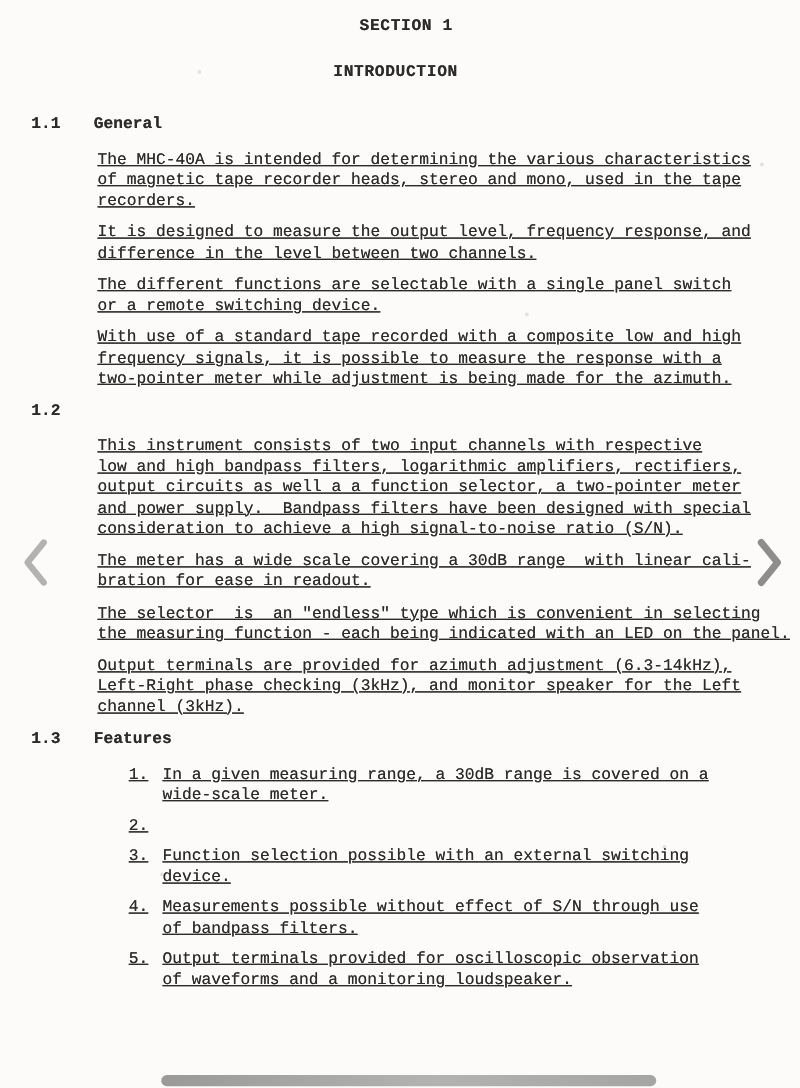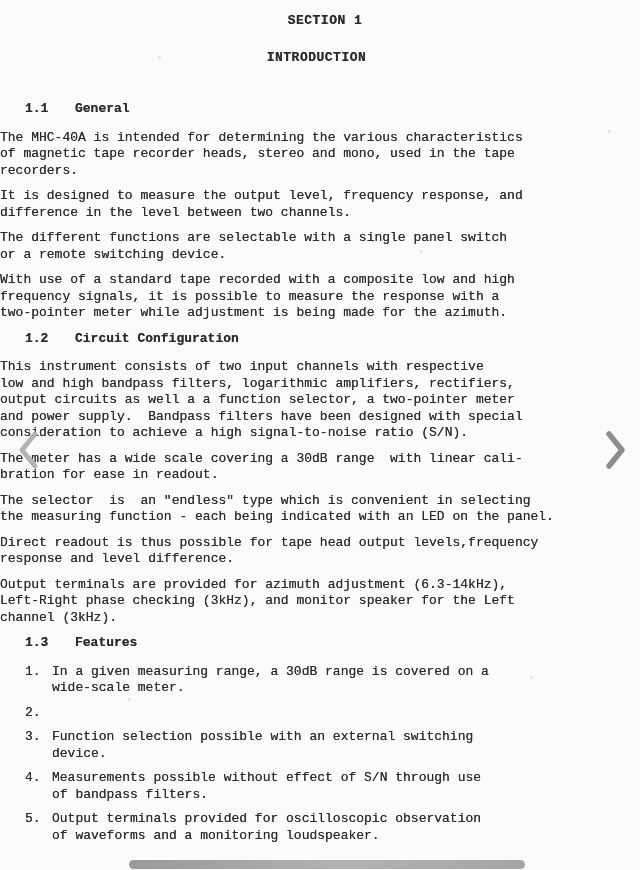--- a/index.html
+++ b/index.html
@@ -20,25 +20,25 @@
   }
   .doc-title{
     text-align:center;margin:0 0 0 10px;padding-top:13px;
     font-weight:700;letter-spacing:0.5px;
   }
   .doc-subtitle{
     text-align:center;margin:20px 17px 0 10px;
     font-weight:700;letter-spacing:0.5px;
   }
   .sec-heading{
-    display:flex;margin-top:35px;font-weight:700;
+    display:flex;margin-top:25px;font-weight:700;
   }
   .sec-heading.tight{margin-top:0;}
   .sec-num{margin-left:25px;width:50px;flex:0 0 50px;}
-  .sec-body{margin-top:12px;}
+  .sec-body{margin-left:78px;margin-top:12px;text-decoration:underline;}
   .para{
     margin:0 0 9px 0;white-space:pre;
   }
   .feature-item{
     display:flex;margin:0 0 8px 25px;
   }
   .feature-num{width:27px;flex:0 0 27px;}
   .feature-text{white-space:pre;}
   .nav-chevron{
     position:absolute;top:429px;width:30px;height:42px;
@@ -77,34 +77,31 @@
 difference in the level between two channels.</p>
     <p class="para">The different functions are selectable with a single panel switch
 or a remote switching device.</p>
     <p class="para">With use of a standard tape recorded with a composite low and high
 frequency signals, it is possible to measure the response with a
 two-pointer meter while adjustment is being made for the azimuth.</p>
   </div>
 
   <div class="sec-heading tight">
     <span class="sec-num">1.2</span>
-    <span class="sec-title">Circuit Configuration</span>
   </div>
   <div class="sec-body">
     <p class="para">This instrument consists of two input channels with respective
 low and high bandpass filters, logarithmic amplifiers, rectifiers,
 output circuits as well a a function selector, a two-pointer meter
 and power supply.  Bandpass filters have been designed with special
 consideration to achieve a high signal-to-noise ratio (S/N).</p>
     <p class="para">The meter has a wide scale covering a 30dB range  with linear cali-
 bration for ease in readout.</p>
     <p class="para">The selector  is  an "endless" type which is convenient in selecting
 the measuring function - each being indicated with an LED on the panel.</p>
-    <p class="para">Direct readout is thus possible for tape head output levels,frequency
-response and level difference.</p>
     <p class="para">Output terminals are provided for azimuth adjustment (6.3-14kHz),
 Left-Right phase checking (3kHz), and monitor speaker for the Left
 channel (3kHz).</p>
   </div>
 
   <div class="sec-heading tight">
     <span class="sec-num">1.3</span>
     <span class="sec-title">Features</span>
   </div>
   <div class="sec-body">

